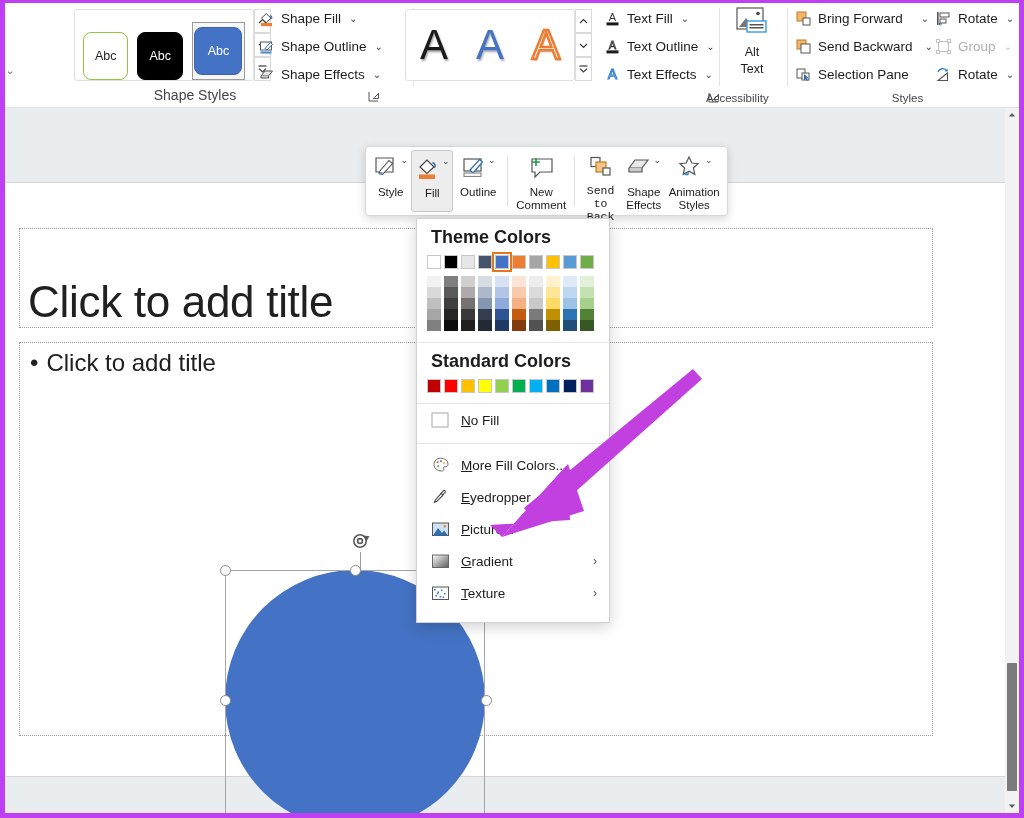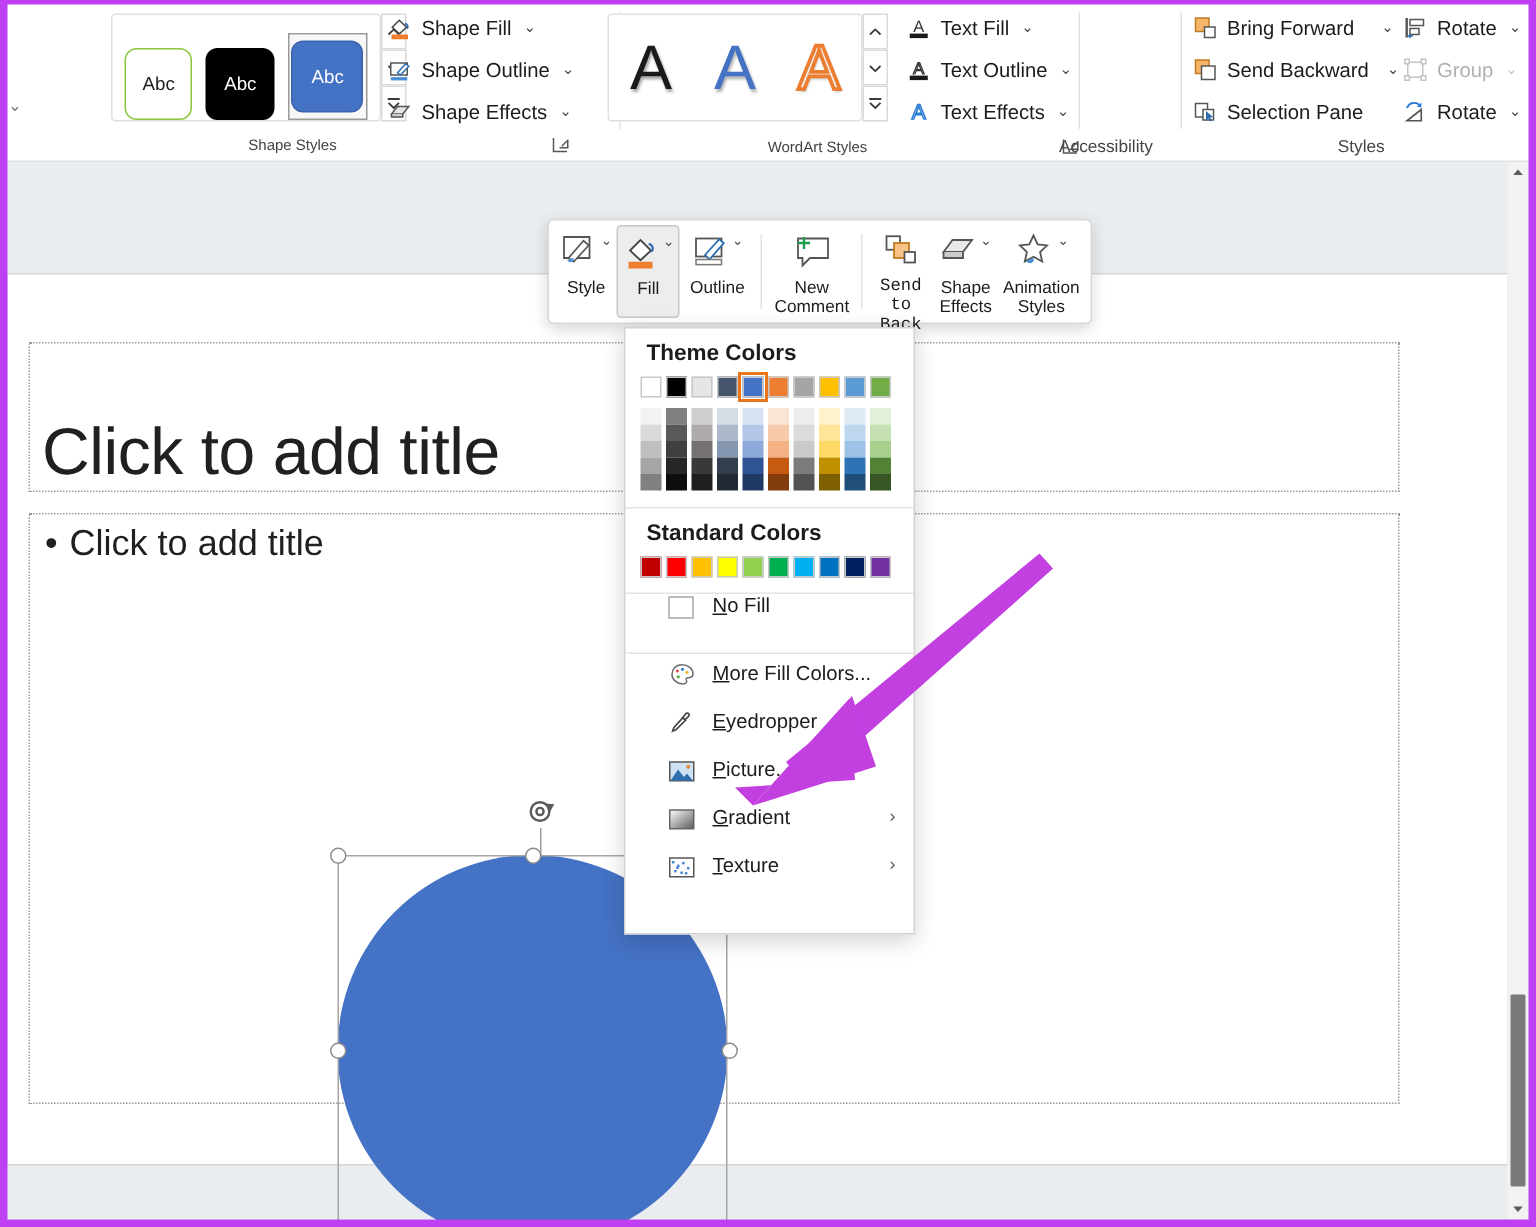--- a/index.html
+++ b/index.html
@@ -16,21 +16,21 @@
   }
   #frame-left{left:0;top:0;width:5px;height:818px;}
   #frame-right{right:0;top:0;width:5px;height:818px;}
   #frame-bottom{left:0;bottom:0;width:1024px;height:5px;}
   #frame-top{left:0;top:0;width:1024px;height:3px;}
 
   
   #ribbon{position:absolute;left:0;top:0;width:1024px;height:108px;background:#ffffff;}
   #ribbon-bottom-line{position:absolute;left:0;top:107px;width:1024px;height:1px;background:#e1e1e1;}
   .grp{position:absolute;top:0;height:107px;}
-  .grp-label{position:absolute;bottom:4px;width:100%;text-align:center;font-size:10px;color:#444;}
+  .grp-label{position:absolute;bottom:4px;width:100%;text-align:center;font-size:14px;color:#444;}
   .grp-sep{position:absolute;top:8px;width:1px;height:78px;background:#e3e3e3;}
   .launcher{position:absolute;bottom:4px;width:12px;height:12px;color:#555;}
   .launcher svg{display:block;}
 
   
   #ribbon-collapse{position:absolute;left:2px;top:62px;width:16px;height:16px;color:#777;
     display:flex;align-items:center;justify-content:center;font-size:11px;}
 
   
   #shape-gallery{position:absolute;left:44px;top:9px;width:180px;height:72px;
@@ -89,29 +89,29 @@
   .mb .mi{height:30px;display:flex;align-items:flex-start;gap:1px;}
   .mb .ml{font-size:11.5px;text-align:center;line-height:13px;color:#1c1c1c;margin-top:1px;}
   .mb.wide{width:56px;}
   .mb.sel{background:#ededed;border:1px solid #c8c8c8;}
   .mb-sep{width:1px;background:#e2e2e2;margin:6px 4px;}
   .caret{font-size:9px;color:#444;line-height:11px;}
 
   
   #filldrop{position:absolute;left:416px;top:218px;width:194px;height:405px;background:#ffffff;
      border:1px solid #d2d2d2;box-shadow:0 4px 14px rgba(0,0,0,.18);z-index:40;box-sizing:border-box;}
-  .menu-head{font-size:15px;font-weight:bold;color:#1c1c1c;padding:8px 0 7px 14px;}
+  .menu-head{font-size:18px;font-weight:bold;color:#1c1c1c;padding:8px 0 7px 14px;}
   .swrow{display:flex;gap:3px;padding:0 0 0 10px;}
   .sw{width:14px;height:14px;box-sizing:border-box;}
   .sw.b{border:1px solid #c8c8c8;}
   .sw.sel-sw{outline:2px solid #e8751a;outline-offset:1px;}
   .svar{width:14px;display:flex;flex-direction:column;}
   .svar div{height:11px;}
   .menu-sep{height:1px;background:#e4e4e4;margin:7px 0 0 0;}
-  .mitem{height:32px;display:flex;padding-left:28px;font-size:13.5px;color:#1c1c1c;position:relative;box-sizing:border-box;}
+  .mitem{height:32px;display:flex;align-items:center;padding-left:14px;font-size:13.5px;color:#1c1c1c;position:relative;box-sizing:border-box;}
   .mitem .mic{width:19px;height:19px;margin-right:11px;flex:none;}
   .mitem .sub{position:absolute;right:12px;font-size:12px;color:#555;}
   .u{text-decoration:underline;}
 
   
   #arrow{position:absolute;left:480px;top:365px;width:230px;height:175px;z-index:50;pointer-events:none;}
 
   
   #vscroll{position:absolute;right:5px;top:108px;width:14px;height:705px;background:#f2f2f2;z-index:55;}
   #vs-up,#vs-dn{position:absolute;left:0;width:14px;height:14px;display:flex;align-items:center;justify-content:center;font-size:8px;color:#5a5a5a;}
@@ -240,30 +240,43 @@
   <div class="cmdrow" style="left:604px;top:62px;">
     <span class="ic">
       <svg viewBox="0 0 17 17" width="17" height="17">
         <text x="8.5" y="13" font-size="14" text-anchor="middle" fill="none" stroke="#2b7cd3" stroke-width="1" font-family="Liberation Sans,sans-serif">A</text>
       </svg>
     </span>
     <span>Text Effects</span>
     <span class="cv">⌄</span>
   </div>
 
-  <div class="grp-label" style="left:400px;width:290px;bottom:4px;position:absolute;text-align:center;">WordArt Styles</div>
   <div class="launcher" style="left:708px;bottom:4px;">
     <svg width="12" height="12" viewBox="0 0 12 12">
         <path d="M1 1 L1 10 L10 10" stroke="#555" stroke-width="1" fill="none"></path>
         <path d="M10.5 2 L10.5 7.5 L5 7.5" stroke="#555" stroke-width="1" fill="none"></path>
         <path d="M6.5 6.5 L10 3" stroke="#555" stroke-width="1"></path>
       </svg>
   </div>
   <div class="grp-sep" style="left:719px;"></div>
 
+  <div id="alttext-btn">
+    <span>
+      <svg width="38" height="34" viewBox="0 0 38 34">
+        <rect x="4" y="2" width="26" height="21" fill="#fff" stroke="#555" stroke-width="1.2"></rect>
+        <circle cx="25" cy="7.5" r="1.8" fill="#444"></circle>
+        <path d="M6 21 L13 12 L19 19 L23 15 L28 21 Z" fill="#777"></path>
+        <rect x="14" y="15" width="19" height="11" fill="#fff" stroke="#3b9ae1" stroke-width="1.4"></rect>
+        <rect x="16.5" y="18" width="14" height="1.5" fill="#555"></rect>
+        <rect x="16.5" y="21" width="14" height="1.5" fill="#555"></rect>
+      </svg>
+    </span>
+    <span class="lbl">Alt</span>
+    <span class="lbl">Text</span>
+  </div>
 
   <div style="position:absolute;bottom:4px;left:706px;font-size:11.5px;color:#444;">Accessibility</div>
   <div class="grp-sep" style="left:787px;"></div>
 
   <div class="cmdrow" style="left:795px;top:6px;">
     <span class="ic">
       <svg viewBox="0 0 17 17" width="17" height="17">
         <rect x="2" y="2" width="9" height="9" fill="#f5b66a" stroke="#c07c22" stroke-width="1"></rect>
         <rect x="8" y="8" width="7" height="7" fill="#fff" stroke="#555" stroke-width="1"></rect>
       </svg>

